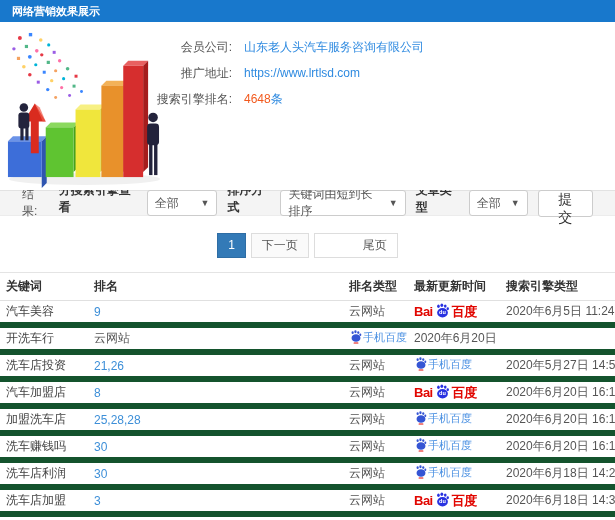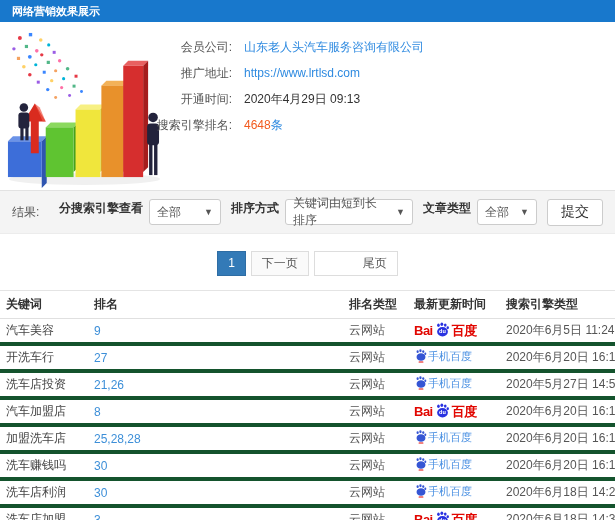--- a/index.html
+++ b/index.html
@@ -15,23 +15,23 @@
   .illustration { position:absolute; left:0; top:4px; width:164px; height:164px; }
   .info-rows { position:absolute; left:144px; top:12px; width:450px; }
   .info-row { display:flex; align-items:center; height:26px; font-size:12px; }
   .info-label { width:88px; text-align:right; color:#555; flex:none; }
   .info-value { margin-left:12px; color:#333; }
   .info-value.link { color:#2e8ae0; cursor:pointer; }
   .count-num { color:#f25a1e; }
   .count-suffix { color:#2e8ae0; }
 
   
-  .filter-bar { height:44px; background:#f4f4f4; border-top:1px solid #e2e2e2;
+  .filter-bar { height:26px; background:#f4f4f4; border-top:1px solid #e2e2e2;
                 border-bottom:1px solid #ececec; display:flex; align-items:center;
-                padding:0 12px; font-size:12px; }
+                padding:0 22px; font-size:12px; }
   .result-label { color:#555; }
   .filter-spacer { flex:1; }
   .filter-label { font-weight:bold; color:#333; margin:0 6px 8px 10px; }
   .select { display:inline-flex; align-items:center; justify-content:space-between;
             height:26px; background:#fff; border:1px solid #ccc; border-radius:3px;
             padding:0 7px; color:#555; cursor:pointer; }
   .select .caret { font-size:9px; color:#555; margin-left:8px; }
   .sel-engine { width:72px; }
   .sel-sort { width:128px; }
   .sel-article { width:60px; }
@@ -44,21 +44,21 @@
                 gap:5px; margin-top:16px; height:26px; }
   .page-btn { height:25px; min-width:27px; display:inline-flex; align-items:center;
               justify-content:center; padding:0 10px; font-size:12px; cursor:pointer;
               border:1px solid #ddd; background:#fafafa; color:#555; }
   .page-btn.active { background:#337ab7; border-color:#2e6da4; color:#fff; }
   .page-btn.last { background:#fff;padding-left:48px; }
 
   
   .rtable { margin-top:14px; font-size:12px; }
   .trow { display:grid; grid-template-columns:88px 255px 65px 92px 115px;
-          align-items:center; height:27px; border-bottom:4px solid #14532d; }
+          align-items:center; height:27px; border-bottom:6px solid #14532d; }
   .trow.thead { height:29px; border-top:1px solid #e4e4e4;
                 border-bottom:1px solid #e0e0e0; font-weight:bold; color:#333; }
   .cell { padding-left:6px; white-space:nowrap; overflow:hidden; }
   .cell.keyword { color:#444; }
   .cell.rank { color:#3d8fd8; cursor:pointer; }
   .cell.rtype { color:#555; }
   .cell.updated { color:#555; }
 
   
   .baidu-logo { display:inline-flex; align-items:center; gap:1px;
@@ -151,24 +151,20 @@
   <div class="info-rows" id="info-rows">
       <div class="info-row">
         <div class="info-label">会员公司:</div>
         <div class="info-value link">山东老人头汽车服务咨询有限公司</div>
       </div>
       <div class="info-row">
         <div class="info-label">推广地址:</div>
         <div class="info-value link">https://www.lrtlsd.com</div>
       </div>
       <div class="info-row">
-        <div class="info-label">开通时间:</div>
-        <div class="info-value text">2020年4月29日 09:13</div>
-      </div>
-      <div class="info-row">
         <div class="info-label">搜索引擎排名:</div>
         <div class="info-value count"><span class="count-num">4648</span><span class="count-suffix">条</span></div>
       </div>
     </div>
 </div>
 
 <div class="filter-bar">
   <span class="result-label">结果:</span>
   <span class="filter-spacer"></span>
   <span class="filter-label">分搜索引擎查看</span>
@@ -219,21 +215,20 @@
                 <ellipse cx="10.5" cy="13.2" rx="7.3" ry="6.3"></ellipse>
               </g>
               <text x="10.5" y="15" font-size="7.5" font-weight="bold" fill="#fff" text-anchor="middle" font-family="Liberation Sans, sans-serif">du</text>
             </svg>
             <span class="b-red">百度</span>
           </span></div>
         <div class="cell updated">2020年6月5日 11:24</div>
       </div>
       <div class="trow">
         <div class="cell keyword">开洗车行</div>
-        <div class="cell rank">27</div>
         <div class="cell rtype">云网站</div>
         <div class="cell engine"><span class="mbaidu">
             <svg class="paw" width="14" height="14" viewBox="0 0 21 23">
               <g fill="#3555d4">
                 <ellipse cx="5" cy="4.4" rx="1.8" ry="2.3"></ellipse>
                 <ellipse cx="9.6" cy="3" rx="1.9" ry="2.4"></ellipse>
                 <ellipse cx="14.2" cy="4.2" rx="1.8" ry="2.3"></ellipse>
                 <ellipse cx="17.6" cy="7.8" rx="1.6" ry="2"></ellipse>
                 <ellipse cx="10.5" cy="13.2" rx="7.3" ry="6.3"></ellipse>
               </g>

